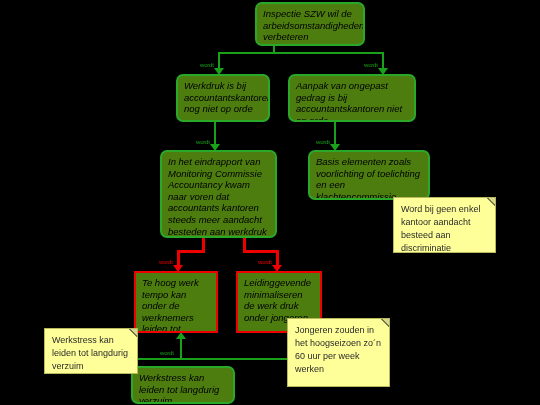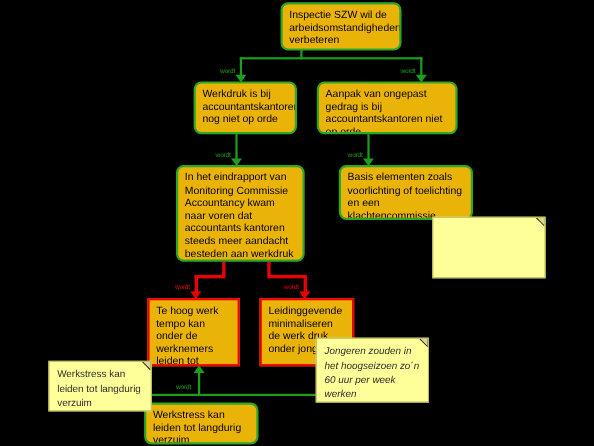--- a/index.html
+++ b/index.html
@@ -42,27 +42,28 @@
     color: #1aa01a;
     white-space: nowrap;
     letter-spacing: -0.2px;
   }
   .edge-label.red { color: #ee0000; }
 
   
   .node {
     position: absolute;
     box-sizing: border-box;
-    background: #eab308;
+    background: #4d7c0f;
     color: #000000;
     font-family: "Liberation Sans", sans-serif;
     font-size: 9.5px;
     line-height: 11.6px;
     padding: 4px 5px 4px 6px;
     overflow: hidden;
+    font-style: italic;
   }
   .node.green {
     border: 2px solid #2aa82a;
     border-radius: 7px;
   }
   .node.red {
     border: 2px solid #ee0000;
     border-radius: 0;
   }
 
@@ -169,23 +170,24 @@
   <div class="node red" style="left:236px; top:271px; width:86px; height:62px;">
     <span>Leidinggevende minimaliseren de werk druk onder jongeren</span>
   </div>
 
   <div class="node green" style="left:131px; top:366px; width:104px; height:38px;">
     <span>Werkstress kan leiden tot langdurig verzuim</span>
   </div>
 
   <div class="note" style="left:393px; top:197px; width:103px; height:56px;">
     <span class="note-fold"></span>
+    <span>Word bij geen enkel kantoor aandacht besteed aan discriminatie</span>
   </div>
 
-  <div class="note" style="left:287px; top:307px; width:103px; height:59px;font-style:italic;">
+  <div class="note" style="left:287px; top:318px; width:103px; height:69px;">
     <span class="note-fold"></span>
     <span>Jongeren zouden in het hoogseizoen zo´n 60 uur per week werken</span>
   </div>
 
   <div class="note" style="left:44px; top:328px; width:94px; height:46px;">
     <span class="note-fold"></span>
     <span>Werkstress kan leiden tot langdurig verzuim</span>
   </div>
 
 </div>

